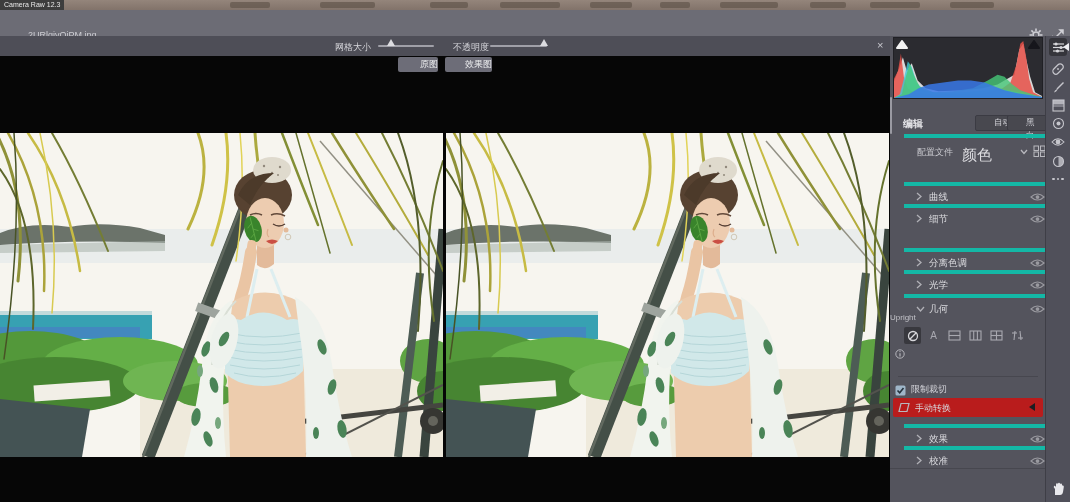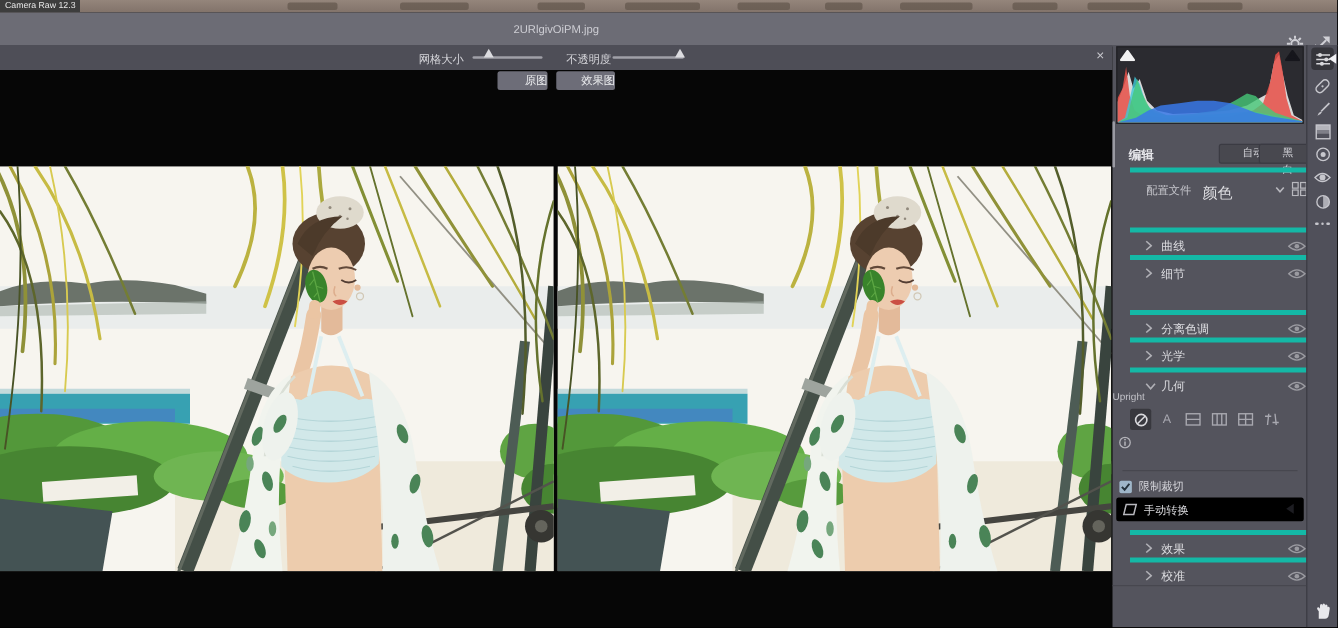--- a/index.html
+++ b/index.html
@@ -7,21 +7,21 @@
        font-family:"Liberation Sans",sans-serif;-webkit-font-smoothing:antialiased;}
   .abs{position:absolute;}
   .txt{color:#d6d6db;font-size:9px;white-space:nowrap;}
   
   #osbar{left:0;top:0;width:1070px;height:10px;background:linear-gradient(#94857b,#82736a);}
   .osblob{top:2px;height:6px;border-radius:2px;background:#5f5349;opacity:.65;filter:blur(.5px);}
   #osbadge{left:0;top:0;height:10px;padding:0 4px;background:#3d3d3d;color:#e8e8e8;
            font-size:7px;line-height:10px;}
   
   #titlebar{left:0;top:10px;width:1070px;height:26px;background:#6c6c75;border-bottom:1px solid #55555e;}
-  #docname{left:0;top:0;width:890px;text-align:center;line-height:26px;color:#cdcdd3;font-size:9px;}
+  #docname{left:0;top:12px;width:890px;text-align:left;line-height:26px;color:#cdcdd3;font-size:9px;padding-left:28px;}
   
   #cmpbar{left:0;top:36px;width:890px;height:20px;background:#4e4e57;}
   .track{position:absolute;height:2px;background:#a0a0a8;border-radius:1px;top:9px;}
   .thumb{position:absolute;width:0;height:0;border-left:4px solid transparent;border-right:4px solid transparent;
          border-bottom:7px solid #dcdce0;top:-6px;}
   .viewbtn{position:absolute;top:57px;height:15px;background:#6d6d78;border-radius:2px;color:#ecedef;
            font-size:9px;line-height:15px;text-align:right;}
   
   #panel{left:890px;top:36px;width:155px;height:466px;background:#54545d;}
   #hist{left:3px;top:1px;width:150px;height:62px;background:#2b2b30;border:1px solid #202025;box-sizing:border-box;}
@@ -235,21 +235,21 @@
       </svg>
     </div>
     <div class="abs" style="left:0;top:61px;width:2px;height:37px;background:#9a9aa2;border-radius:1px"></div>
 
     <span class="abs" style="left:13px;top:81px;color:#e6e6ea;font-size:10px;font-weight:bold">编辑</span>
     <div class="smallbtn" style="left:85px;top:79px">自动</div>
     <div class="smallbtn" style="left:117px;top:79px">黑白</div>
 
     <div class="prow" style="top:98px;height:26px">
       <span class="abs" style="left:13px;top:8px;color:#c6c6cc;font-size:9px">配置文件</span>
-      <span class="abs" style="left:58px;top:8px;color:#dcdce0;font-size:12px">颜色</span>
+      <span class="abs" style="left:58px;top:8px;color:#dcdce0;font-size:15px">颜色</span>
       <svg class="abs" style="left:116px;top:11px" width="8" height="6" viewBox="0 0 8 6">
         <polyline points="1,1 4,4.5 7,1" fill="none" stroke="#b8b8be" stroke-width="1.3"></polyline>
       </svg>
       <svg class="abs" style="left:129px;top:7px" width="13" height="12" viewBox="0 0 13 12">
         <g fill="none" stroke="#b8b8be" stroke-width="1">
           <rect x="1" y="1" width="4.5" height="4.5"></rect>
             <rect x="7.5" y="1" width="4.5" height="4.5"></rect>
           <rect x="1" y="7" width="4.5" height="4.5"></rect>
             <rect x="7.5" y="7" width="4.5" height="4.5"></rect>
         </g>
@@ -353,21 +353,21 @@
         <circle cx="5" cy="2.6" r="0.7" fill="#b4b4ba"></circle>
     </svg>
     <div class="abs" style="left:8px;top:340px;width:140px;border-top:1px solid #47474f"></div>
     <div class="abs" style="left:5px;top:346px">
       <svg width="11" height="11" viewBox="0 0 11 11">
           <rect x="0.5" y="0.5" width="10" height="10" rx="1.5" fill="#9fb6c9"></rect>
           <polyline points="2.5,5.5 4.7,7.8 8.5,3" fill="none" stroke="#25323c" stroke-width="1.6"></polyline>
         </svg>
     </div>
     <span class="abs" style="left:21px;top:347px;color:#d4d4da;font-size:9px">限制裁切</span>
-    <div class="abs" style="left:3px;top:362px;width:150px;height:19px;background:#000000;border-radius:2px">
+    <div class="abs" style="left:3px;top:362px;width:150px;height:19px;background:#b91c1c;border-radius:2px">
       <svg class="abs" style="left:5px;top:4px" width="12" height="11" viewBox="0 0 12 11">
         <path d="M3,1.5 L11,1.5 L9,9.5 L1,9.5 Z" fill="none" stroke="#b8b8be" stroke-width="1.2"></path>
       </svg>
       <span class="abs" style="left:22px;top:4px;color:#d8d8dc;font-size:9px">手动转换</span>
       <div class="abs" style="right:8px;top:5px;width:0;height:0;border-top:4.5px solid transparent;border-bottom:4.5px solid transparent;border-right:6px solid #1d1d22"></div>
     </div>
 
     <div class="prow" style="top:388px">
       <svg class="chev" width="6" height="9" viewBox="0 0 6 9">
           <polyline points="1,1 5,4.5 1,8" fill="none" stroke="#b0b0b6" stroke-width="1.3"></polyline>

